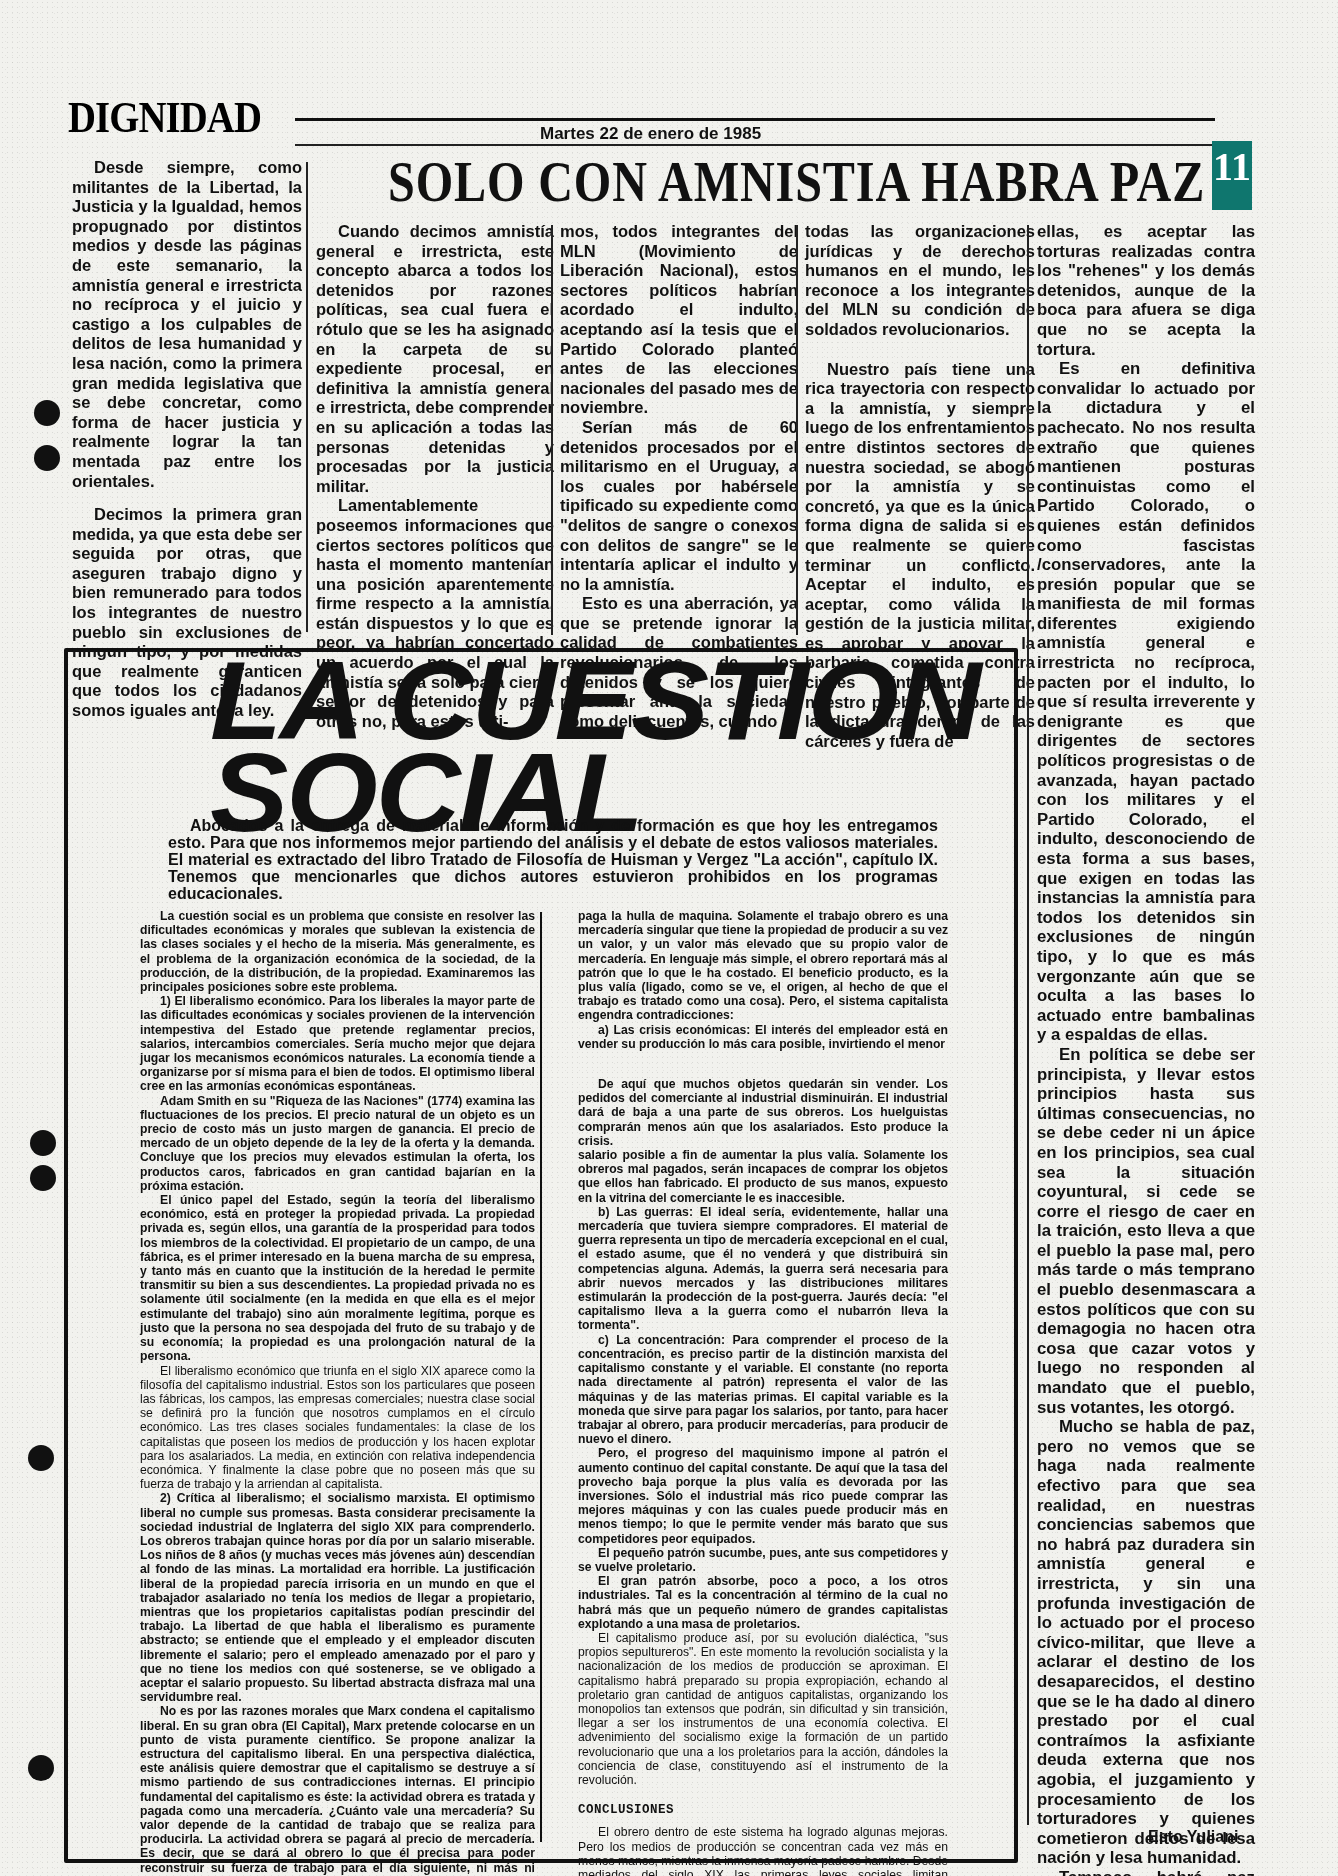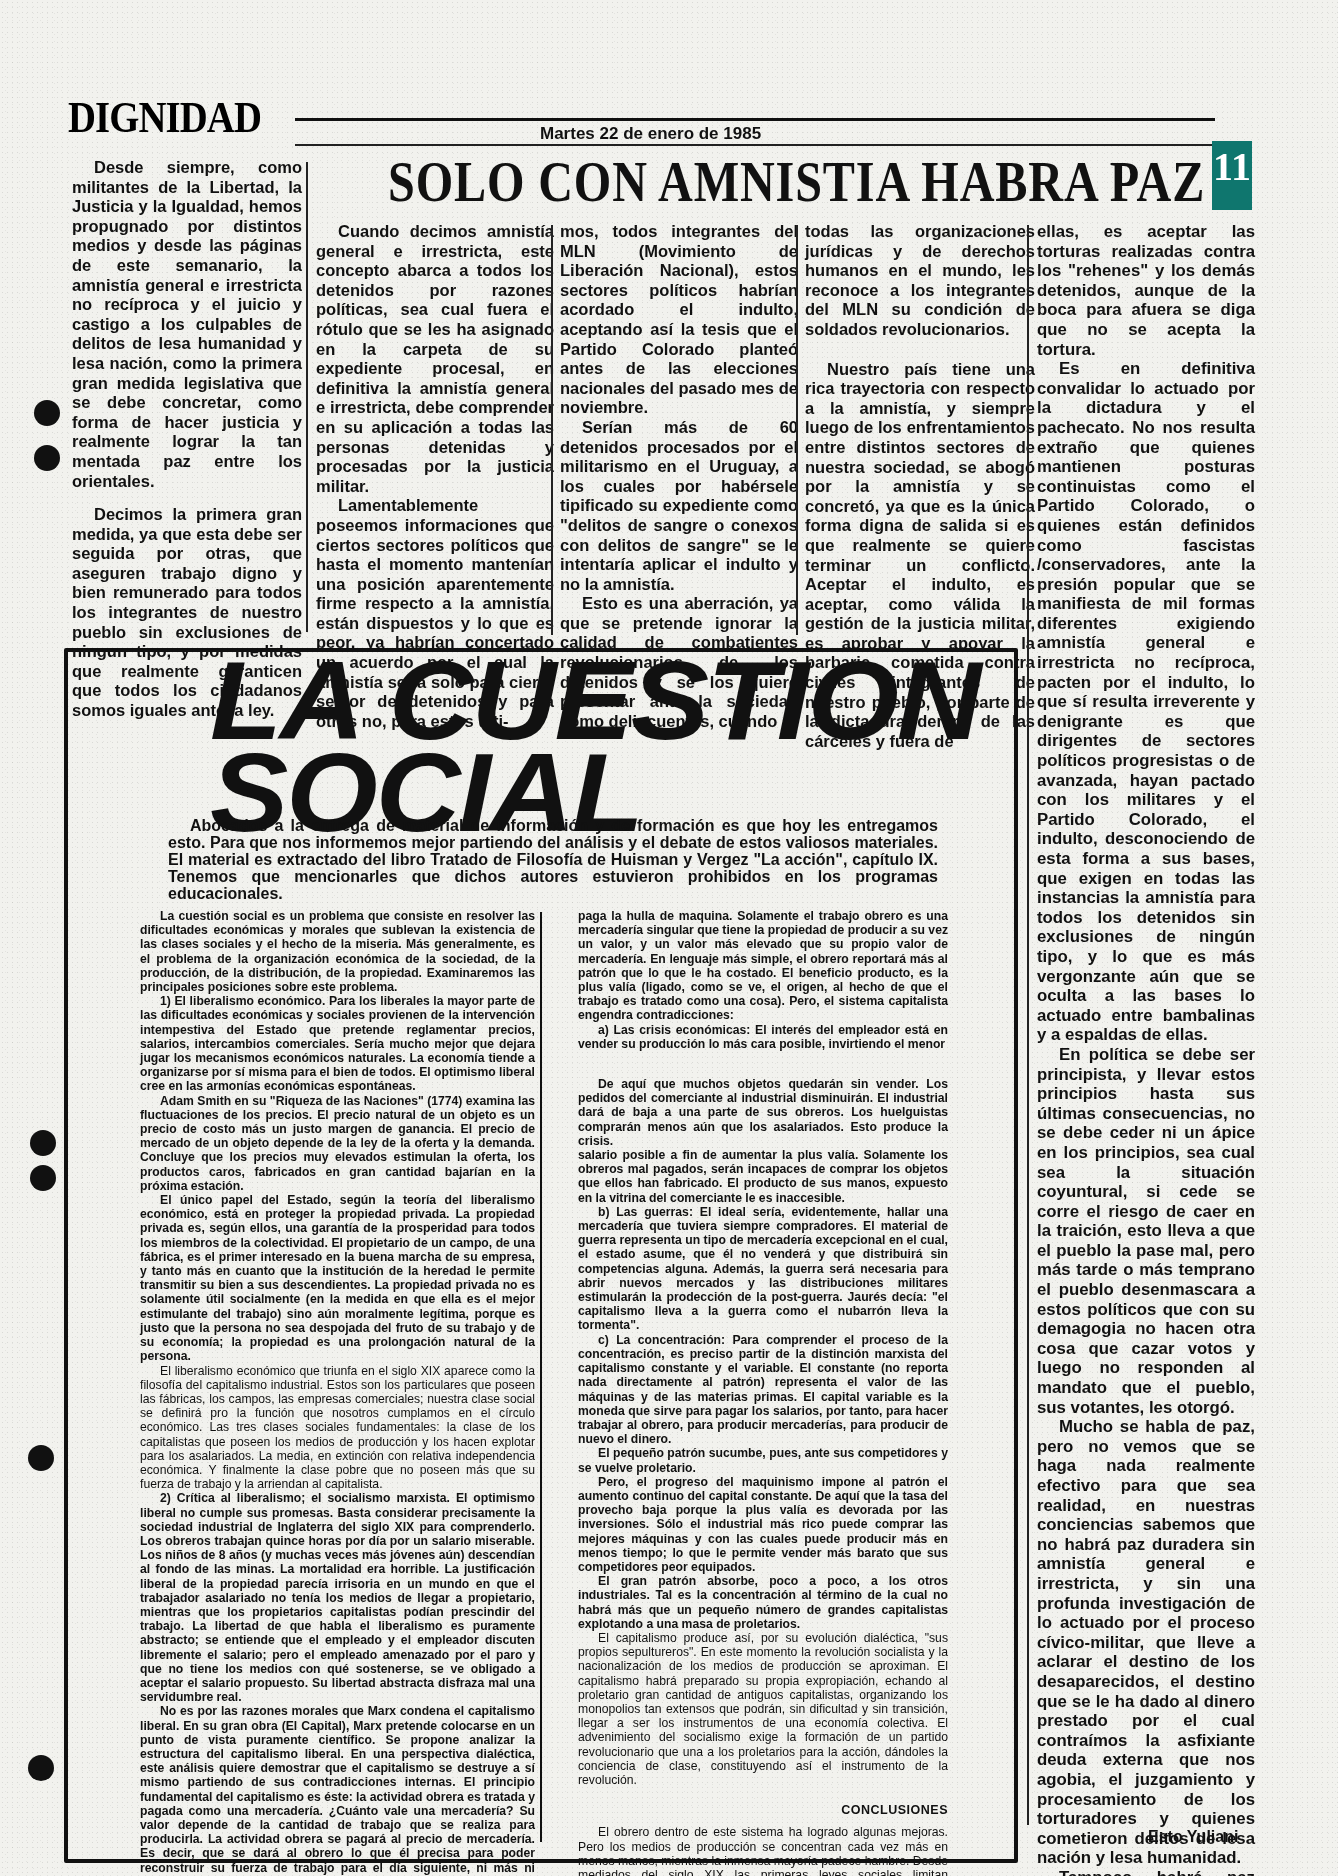--- a/index.html
+++ b/index.html
@@ -61,22 +61,23 @@
   .intro p { margin: 0; text-indent: 22px; }
   .body-col {
     font-weight: bold; font-size: 12.2px; line-height: 14.2px; text-align: justify;
   }
   .body-col p { margin: 0; text-indent: 20px; }
   .bcol1 { left: 140px; top: 909px; width: 395px; }
   .bcol2 { left: 578px; top: 909px; width: 370px; }
   .bcol-rule { left: 540px; top: 912px; width: 2px; height: 930px; background: #111; }
   .gap { height: 26px; }
   .conclusiones {
-    font-weight: bold; font-size: 12.5px; text-align: right; margin: 16px 0 8px 0;
+    font-weight: bold; font-size: 12.5px; text-align: left; margin: 16px 0 8px 0;
     letter-spacing: 0.5px;
+    font-family: Liberation Mono, monospace;
   }
   .light { font-weight: normal; }
   .signature { left: 1148px; top: 1828px; font-weight: bold; font-size: 16px; }
   .hole {
     width: 26px; height: 26px; border-radius: 50%; background: #111;
   }
 </style>
 </head>
 <body>
 
@@ -149,20 +150,20 @@
 <div class="abs bcol-rule"></div>
 
 <div class="abs body-col bcol2">
   <p style="text-indent:0;">paga la hulla de maquina. Solamente el trabajo obrero es una mercadería singular que tiene la propiedad de producir a su vez un valor, y un valor más elevado que su propio valor de mercadería. En lenguaje más simple, el obrero reportará más al patrón que lo que le ha costado. El beneficio producto, es la plus valía (ligado, como se ve, el origen, al hecho de que el trabajo es tratado como una cosa). Pero, el sistema capitalista engendra contradicciones:</p>
   <p>a) Las crisis económicas: El interés del empleador está en vender su producción lo más cara posible, invirtiendo el menor</p>
   <div class="gap"></div>
   <p>De aquí que muchos objetos quedarán sin vender. Los pedidos del comerciante al industrial disminuirán. El industrial dará de baja a una parte de sus obreros. Los huelguistas comprarán menos aún que los asalariados. Esto produce la crisis.</p>
   <p style="text-indent:0;">salario posible a fin de aumentar la plus valía. Solamente los obreros mal pagados, serán incapaces de comprar los objetos que ellos han fabricado. El producto de sus manos, expuesto en la vitrina del comerciante le es inaccesible.</p>
   <p>b) Las guerras: El ideal sería, evidentemente, hallar una mercadería que tuviera siempre compradores. El material de guerra representa un tipo de mercadería excepcional en el cual, el estado asume, que él no venderá y que distribuirá sin competencias alguna. Además, la guerra será necesaria para abrir nuevos mercados y las distribuciones militares estimularán la prodección de la post-guerra. Jaurés decía: "el capitalismo lleva a la guerra como el nubarrón lleva la tormenta".</p>
   <p>c) La concentración: Para comprender el proceso de la concentración, es preciso partir de la distinción marxista del capitalismo constante y el variable. El constante (no reporta nada directamente al patrón) representa el valor de las máquinas y de las materias primas. El capital variable es la moneda que sirve para pagar los salarios, por tanto, para hacer trabajar al obrero, para producir mercaderías, para producir de nuevo el dinero.</p>
+  <p>Pero, el progreso del maquinismo impone al patrón el aumento continuo del capital constante. De aquí que la tasa del provecho baja porque la plus valía es devorada por las inversiones. Sólo el industrial más rico puede comprar las mejores máquinas y con las cuales puede producir más en menos tiempo; lo que le permite vender más barato que sus competidores peor equipados.</p>
   <p>El pequeño patrón sucumbe, pues, ante sus competidores y se vuelve proletario.</p>
-  <p>Pero, el progreso del maquinismo impone al patrón el aumento continuo del capital constante. De aquí que la tasa del provecho baja porque la plus valía es devorada por las inversiones. Sólo el industrial más rico puede comprar las mejores máquinas y con las cuales puede producir más en menos tiempo; lo que le permite vender más barato que sus competidores peor equipados.</p>
   <p>El gran patrón absorbe, poco a poco, a los otros industriales. Tal es la concentración al término de la cual no habrá más que un pequeño número de grandes capitalistas explotando a una masa de proletarios.</p>
   <p class="light">El capitalismo produce así, por su evolución dialéctica, "sus propios sepultureros". En este momento la revolución socialista y la nacionalización de los medios de producción se aproximan. El capitalismo habrá preparado su propia expropiación, echando al proletario gran cantidad de antiguos capitalistas, organizando los monopolios tan extensos que podrán, sin dificultad y sin transición, llegar a ser los instrumentos de una economía colectiva. El advenimiento del socialismo exige la formación de un partido revolucionario que una a los proletarios para la acción, dándoles la conciencia de clase, constituyendo así el instrumento de la revolución.</p>
   <div class="conclusiones">CONCLUSIONES</div>
   <p class="light">El obrero dentro de este sistema ha logrado algunas mejoras. Pero los medios de producción se concentran cada vez más en menos manos, mientras la inmensa mayoría padece hambre. Desde mediados del siglo XIX las primeras leyes sociales limitan severamente el trabajo de los niños en las fábricas. Después, la pujanza de los sindicatos obtendrá otras cosas: las vacaciones pagadas, la limitación de las horas de trabajo, etc. Diversas teorías han surgido para resolver la cuestión social. Se mencionan la teoría católica contenida en las encíclicas pontificias, la teoría de Keynes y la teoría "abundancistas" de la economía distributiva.</p>
 
 </div>
 
 </body></html>

